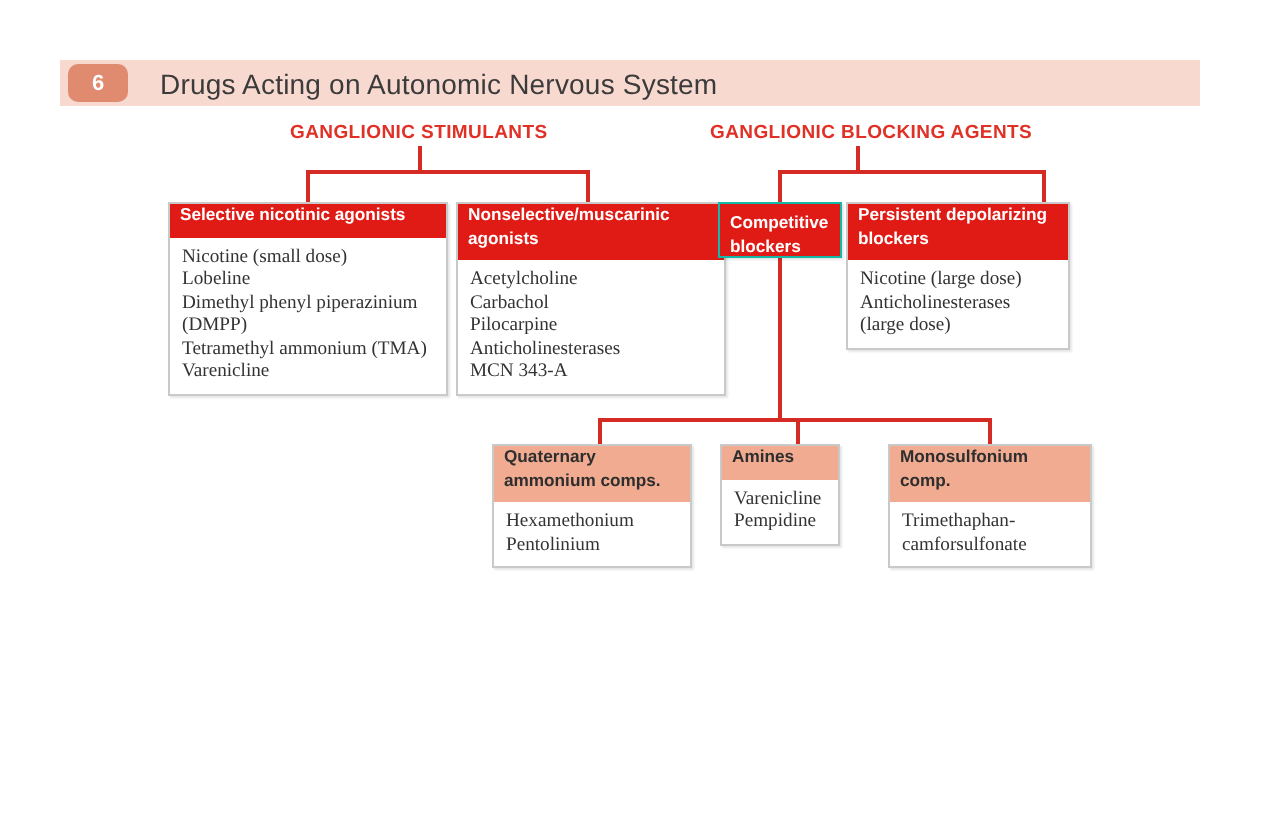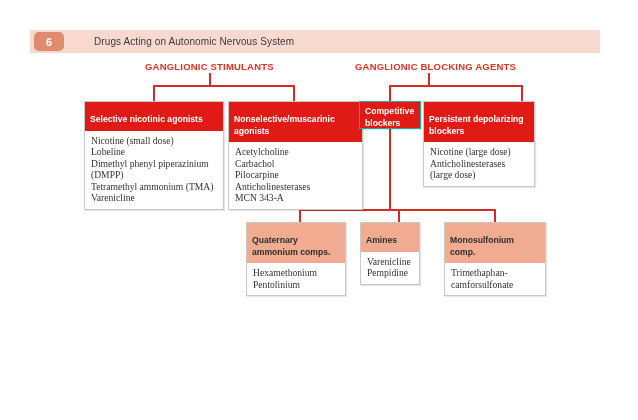--- a/index.html
+++ b/index.html
@@ -44,22 +44,22 @@
     background: #e08a70;
     color: #ffffff;
     font-size: 11px;
     font-weight: bold;
     display: flex;
     align-items: center;
     justify-content: center;
     flex: none;
   }
   #header-title {
-    margin-left: 30px;
-    font-size: 10px;
+    margin-left: 16px;
+    font-size: 14px;
     color: #3b3b3b;
     letter-spacing: 0.1px;
     white-space: nowrap;
   }
 
   
   .section-title {
     position: absolute;
     font-size: 9.5px;
     font-weight: bold;
@@ -83,21 +83,21 @@
     position: absolute;
     background: #ffffff;
     border: 1px solid #c9c9c9;
     box-sizing: border-box;
     box-shadow: 1px 1px 1px rgba(0,0,0,0.10);
   }
   .card-head {
     font-size: 8.6px;
     font-weight: bold;
     line-height: 11.5px;
-    padding: 12px 5px 5px 5px;
+    padding: 0 5px 5px 5px;
     box-sizing: border-box;
   }
   .card-head.red {
     background: #e01b16;
     color: #ffffff;
   }
   .card-head.salmon {
     background: #f0ab91;
     color: #2e2e2e;
   }

